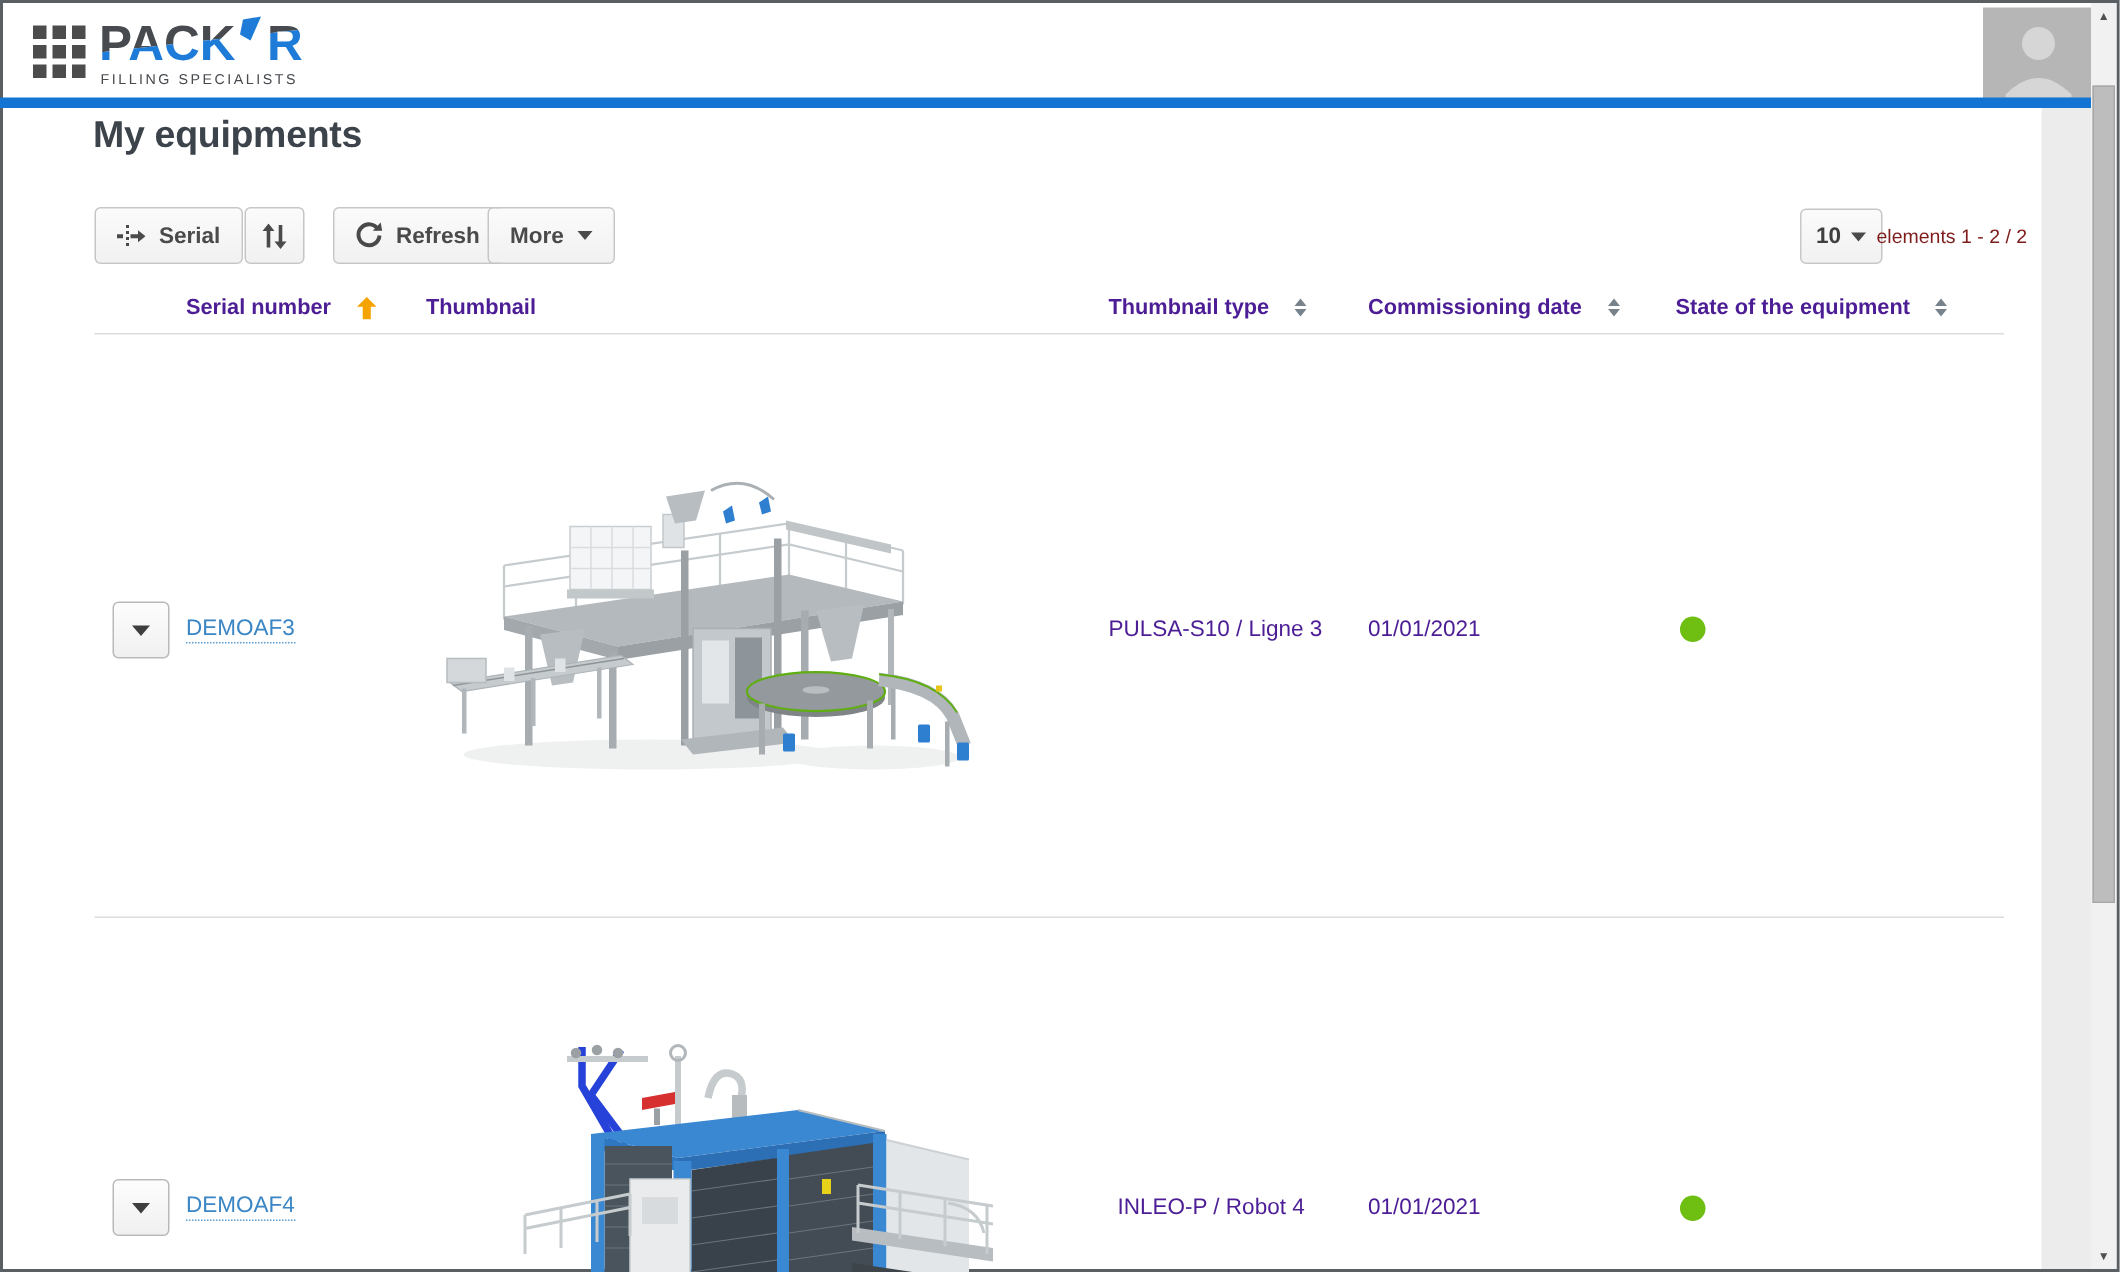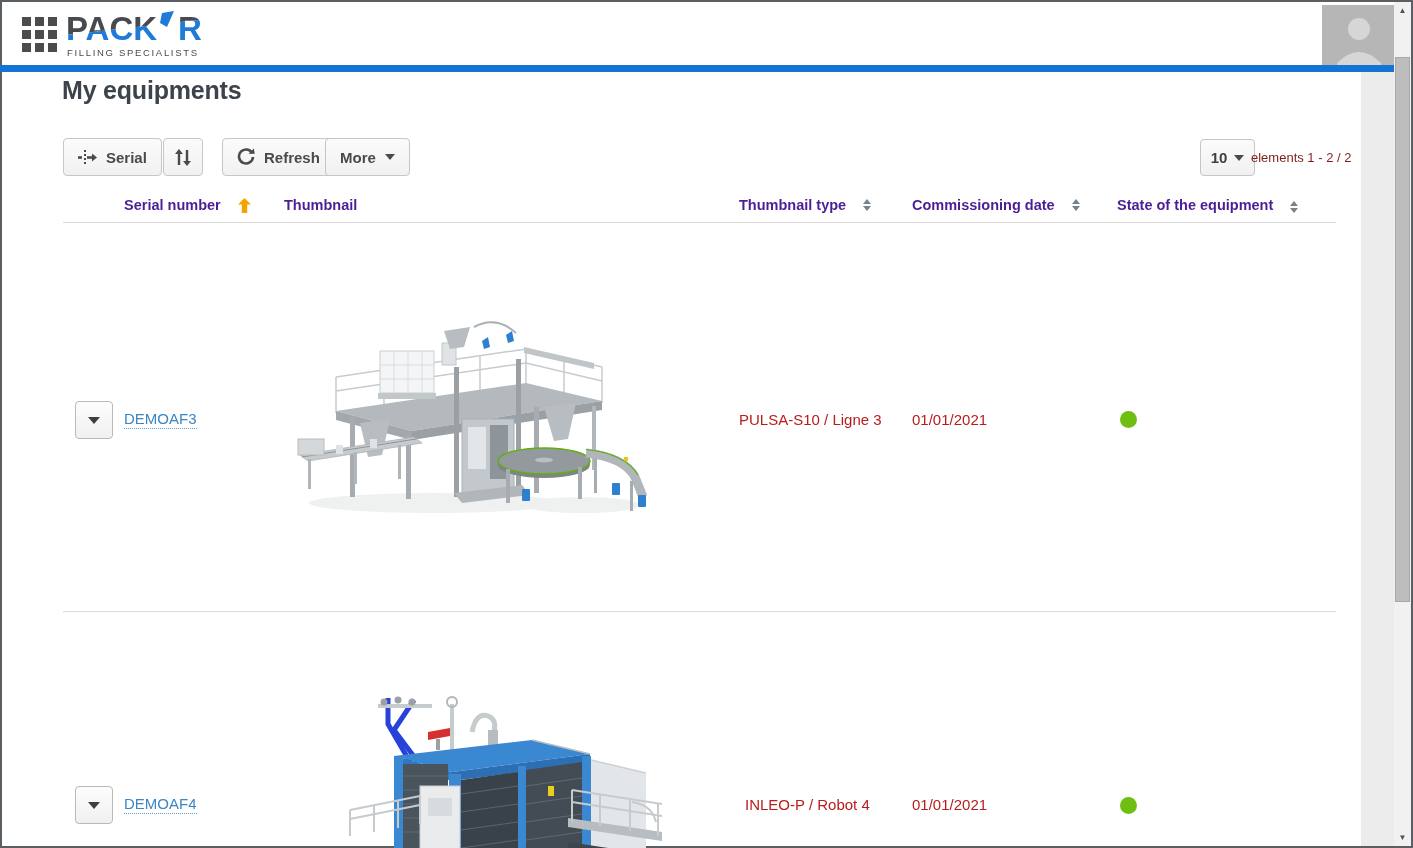--- a/index.html
+++ b/index.html
@@ -37,36 +37,36 @@
   .more-btn { left:325px; }
   .caret { width:0; height:0; border-left:5px solid transparent; border-right:5px solid transparent; border-top:6px solid #4a4a4a; }
   .pagesize { position:absolute; left:1186px; top:139px; height:37px; width:55px; display:inline-flex; align-items:center; justify-content:center; gap:7px;
     background:linear-gradient(#fbfbfb,#f1f1f1); border:1px solid #c6c6c6; border-radius:4px;
     color:#3f3f3f; font-weight:700; font-size:15px; cursor:pointer;margin-left:14px; }
   .elements-summary { position:absolute; left:1251px; top:150px; font-size:13px; color:#7f1d1d; }
   
   .th { position:absolute; top:197px; display:inline-flex; align-items:center; gap:17px;
     font-size:14.5px; font-weight:700; color:#4c1d95; cursor:pointer; }
   .th-serial { left:124px; } .th-thumb { left:284px; cursor:default; }
-  .th-type { left:739px; } .th-date { left:912px; } .th-state { left:1117px;align-items:flex-end; }
+  .th-type { left:739px; } .th-date { left:912px; } .th-state { left:1117px; }
   .updown { display:inline-flex; flex-direction:column; gap:2px; }
   .updown i { width:0; height:0; border-left:4.5px solid transparent; border-right:4.5px solid transparent; }
   .updown .u { border-bottom:5px solid #77828b; }
   .updown .d { border-top:5px solid #77828b; }
   .hline { position:absolute; left:63px; width:1273px; height:1px; background:#dcdcdc; }
   .hline-head { top:222px; } .hline-row { top:611px; }
   
   .expand-btn { position:absolute; left:75px; width:38px; height:38px; border:1px solid #b9b9b9; border-radius:4px;
     background:linear-gradient(#fdfdfd,#f0f0f0); display:flex; align-items:center; justify-content:center; cursor:pointer; }
   .expand-btn .caret { border-top-color:#3e3e3e; border-left-width:6px; border-right-width:6px; border-top-width:7px; }
   .row1 .expand-btn { top:401px; } .row2 .expand-btn { top:786px; }
   .serial-link { position:absolute; left:124px; font-size:15px; color:#3b86c4; text-decoration:none;
     border-bottom:1px dotted #5b9ed2; padding-bottom:1px; cursor:pointer; }
   .row1 .serial-link { top:410px; } .row2 .serial-link { top:795px; }
-  .cell-text { position:absolute; font-size:15px; color:#b91c1c; }
+  .cell-text { position:absolute; font-size:15px; color:#4c1d95; }
   .row1 .type-cell { left:739px; top:411px; } .row2 .type-cell { left:745px; top:796px; }
   .row1 .date-cell { left:912px; top:411px; } .row2 .date-cell { left:912px; top:796px; }
   .status-dot { position:absolute; left:1120px; width:17px; height:17px; border-radius:50%; background:#6fbe12; }
   .row1 .status-dot { top:411px; } .row2 .status-dot { top:797px; }
   .thumb { position:absolute; }
   .thumb-1 { left:294px; top:307px; }
   .thumb-2 { left:332px; top:690px; }
 </style>
 </head>
 <body>

